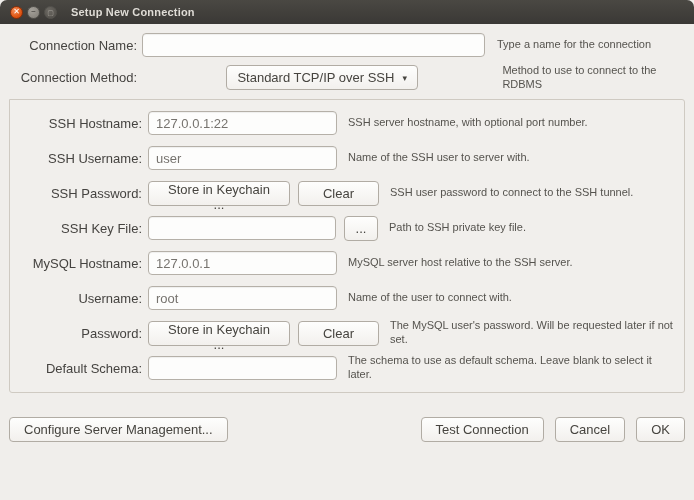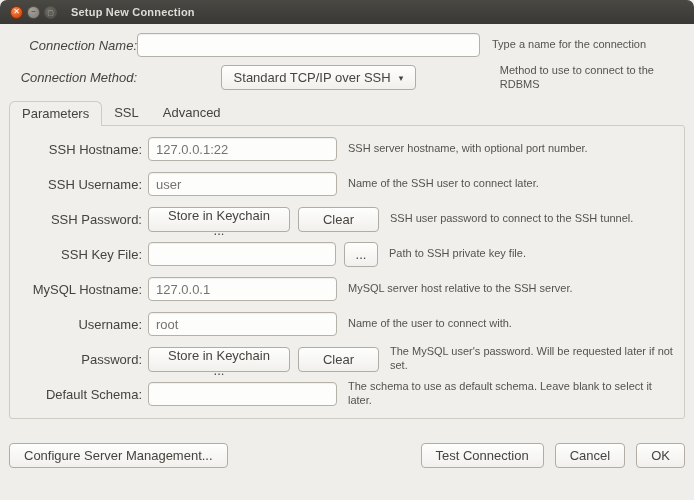--- a/index.html
+++ b/index.html
@@ -32,21 +32,21 @@
   .wbtn.max   { background: radial-gradient(circle at 35% 30%, #6b6862, #504d48); border-color: #55534e; color: #a5a19a; font-size: 7px; }
   .title {
     color: #dfdcd6; font-weight: bold; font-size: 11px;
     margin-left: 14px; letter-spacing: 0.2px;
   }
 
   
   .content { flex: 1; padding: 9px 9px 0 9px; display: flex; flex-direction: column; }
 
   .hrow { display: flex; align-items: center; margin-bottom: 7px; }
-  .hlabel { width: 128px; text-align: right; flex: 0 0 128px; font-style: italic; }
+  .hlabel { width: 128px; text-align: right; margin-right: 5px; flex: 0 0 128px; }
 
   .entry {
     height: 24px;
     background: #fdfdfc;
     border: 1px solid #b5b0a8;
     border-radius: 4px;
     padding: 0 7px;
     font-family: "Liberation Sans", "DejaVu Sans", sans-serif;
     font-size: 13px;
     color: #76736e;
@@ -141,38 +141,33 @@
 
     <div class="hrow">
       <label class="hlabel">Connection Method:</label>
       <button class="btn dropdown">
         <span>Standard TCP/IP over SSH</span>
         <span class="caret">▾</span>
       </button>
       <span class="hint method-hint">Method to use to connect to the RDBMS</span>
     </div>
 
-    <div class="tabs">
-      <div class="tab active">Parameters</div>
-      <div class="tab">SSL</div>
-      <div class="tab">Advanced</div>
-    </div>
 
     <div class="panel">
 
       <div class="frow">
         <label class="flabel">SSH Hostname:</label>
         <input class="entry" value="127.0.0.1:22" style="">
         <span class="hint">SSH server hostname, with  optional port number.</span>
       </div>
 
       <div class="frow">
         <label class="flabel">SSH Username:</label>
         <input class="entry" value="user" style="">
-        <span class="hint">Name of the SSH user to connect later.</span>
+        <span class="hint">Name of the SSH user to server with.</span>
       </div>
 
       <div class="frow">
         <label class="flabel">SSH Password:</label>
         <div class="btngroup">
           <button class="btn keychain">Store in Keychain ...</button>
           <button class="btn clear">Clear</button>
         </div>
         <span class="hint">SSH user password to connect to the SSH tunnel.</span>
       </div>

